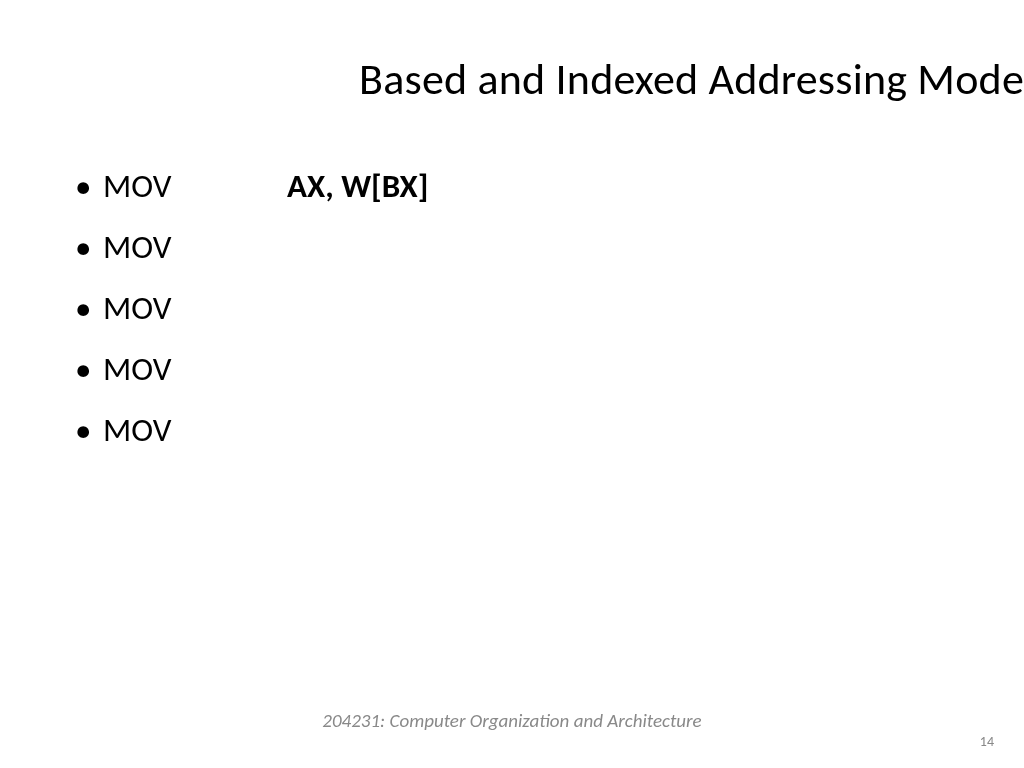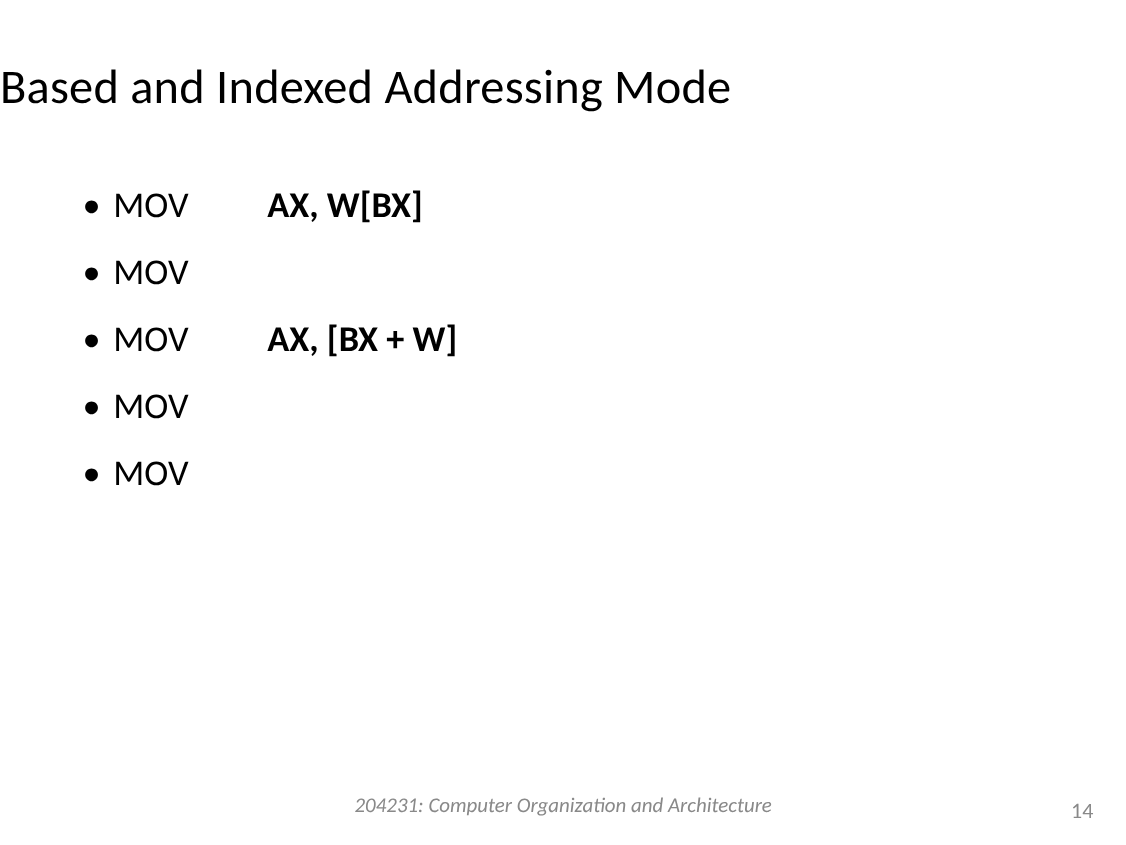--- a/index.html
+++ b/index.html
@@ -10,21 +10,21 @@
     body {
       width: 1024px;
       height: 768px;
       background: #ffffff;
       font-family: Calibri, 'Segoe UI', Arial, sans-serif;
       color: #000000;
       position: relative;
       overflow: hidden;
     }
     .slide-title {
-      text-align: left;
+      text-align: right;
       font-size: 44px;
       font-weight: 400;
       padding-top: 52px;
       padding-bottom: 30px;
       letter-spacing: 0.2px;
     }
     .bullet-list {
       padding-left: 75px;
       padding-right: 60px;
       padding-top: 20px;
@@ -35,50 +35,51 @@
       font-size: 33px;
       line-height: 1.85;
       font-weight: 400;
     }
     .bullet-marker {
       width: 28px;
       flex-shrink: 0;
     }
     .bullet-text {
       display: flex;
+      gap: 44px;
     }
     .mnemonic {
       display: inline-block;
       width: 140px;
     }
     .operands {
       display: inline-block;
       font-weight: bold;
     }
     .footer {
       position: absolute;
-      bottom: 24px;
+      bottom: 36px;
       left: 0;
       width: 100%;
       display: flex;
       justify-content: center;
       align-items: flex-end;
       margin-top: 47px;
     }
     .footer-text {
       font-style: italic;
       font-size: 19px;
       color: #898989;
       text-align: center;
     }
     .page-number {
       position: absolute;
       right: 30px;
       bottom: 18px;
-      font-size: 20px;
+      font-size: 14px;
       color: #898989;
     }
   </style>
 </head>
 <body>
 
 <h1 class="slide-title">Based and Indexed Addressing Mode</h1>
 
 <div class="bullet-list">
   <div class="bullet-item">
@@ -91,21 +92,20 @@
   <div class="bullet-item">
     <span class="bullet-marker">•</span>
     <span class="bullet-text">
       <span class="mnemonic">MOV</span>
     </span>
   </div>
   <div class="bullet-item">
     <span class="bullet-marker">•</span>
     <span class="bullet-text">
       <span class="mnemonic">MOV</span>
-      <span class="operands">AX, [BX + W]</span>
     </span>
   </div>
   <div class="bullet-item">
     <span class="bullet-marker">•</span>
     <span class="bullet-text">
       <span class="mnemonic">MOV</span>
     </span>
   </div>
   <div class="bullet-item">
     <span class="bullet-marker">•</span>

